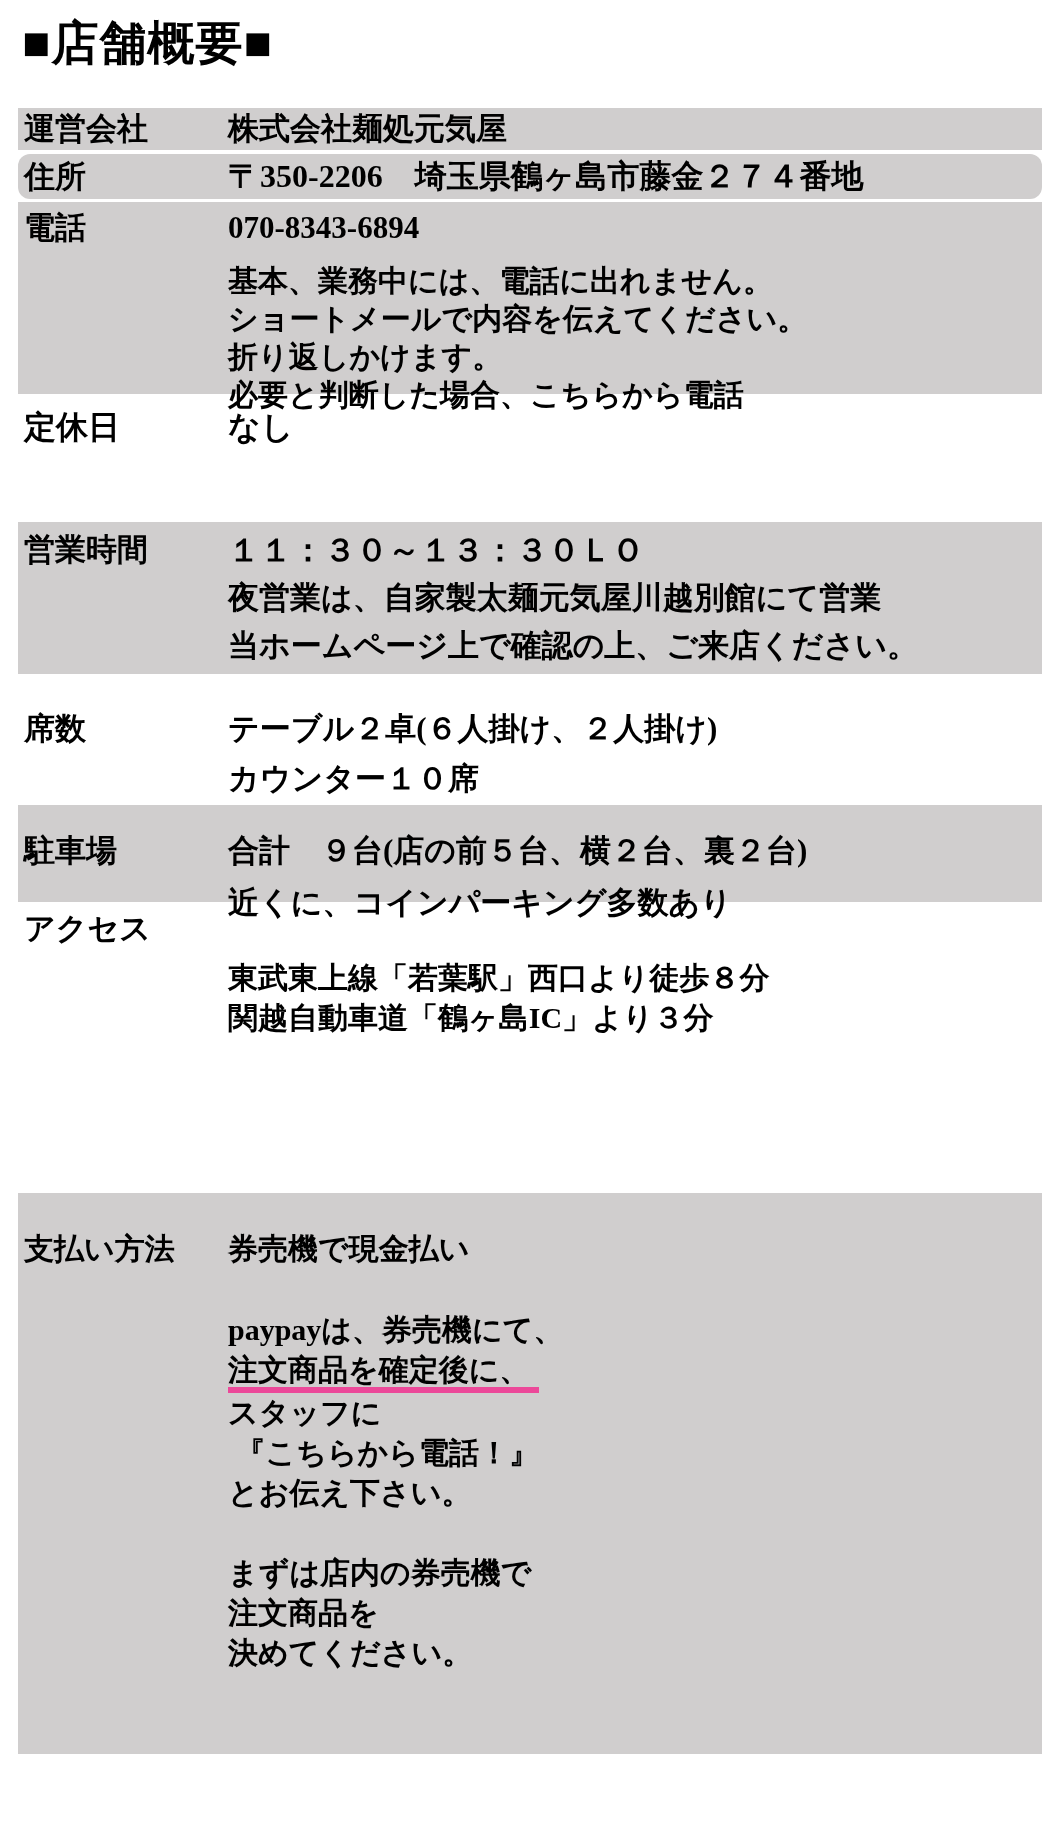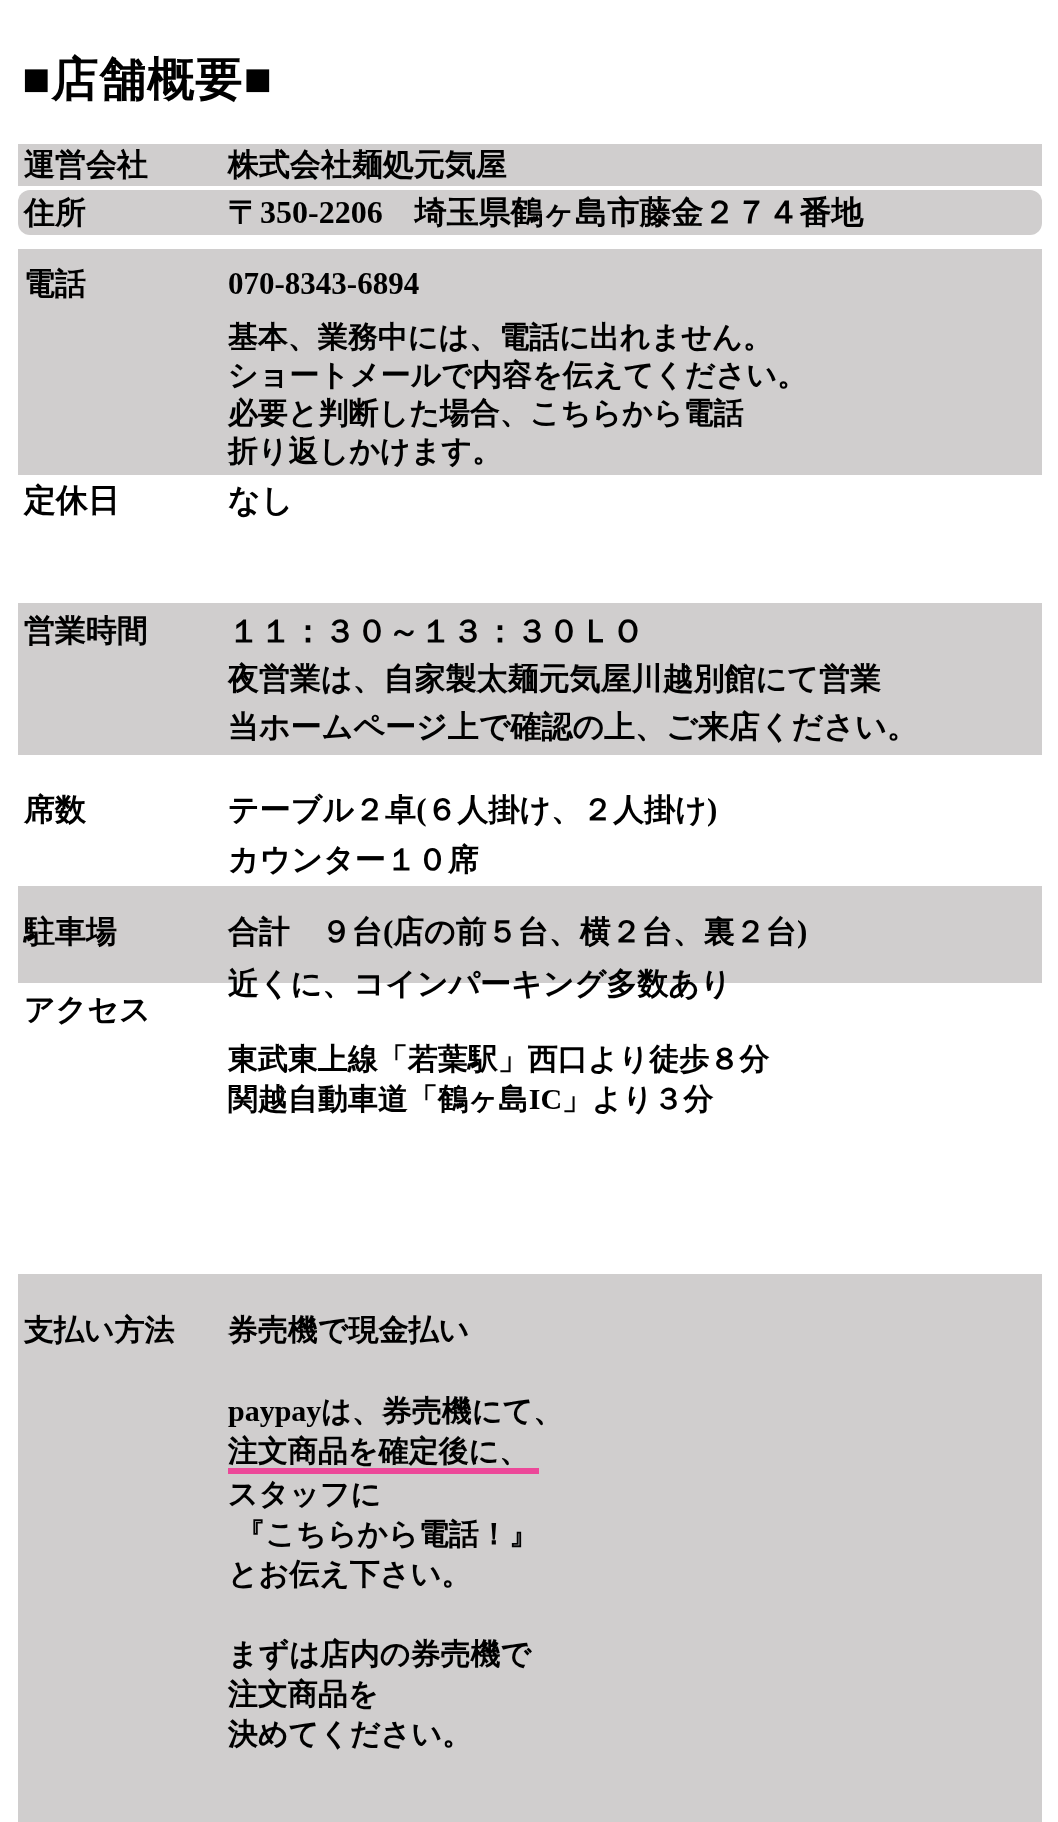--- a/index.html
+++ b/index.html
@@ -3,45 +3,45 @@
 <meta charset="utf-8">
 <style>
   * { margin:0; padding:0; box-sizing:border-box; }
   html,body { background:#ffffff; }
   body {
     width:1058px; height:1822px;
     font-family:"Liberation Serif","DejaVu Serif",serif;
     font-weight:bold; color:#000000;
     overflow:hidden;
   }
-  .header { height:108px; padding-top:12px;margin-top:36px; }
+  .header { height:108px; padding-top:12px; }
   .title { font-size:47px; margin-left:22px; letter-spacing:1px; white-space:pre; }
 
   .table { width:1024px; margin-left:18px; }
   .gray { background:#d0cece; }
 
   .row { display:flex; align-items:flex-end; }
   .lbl { width:210px; padding-left:6px; flex:none; font-size:31px; white-space:pre; }
   .val { font-size:31px; white-space:pre; }
   .indent { padding-left:210px; }
   .line { white-space:pre; }
 
   .row-company { height:42px; }
   .row-company .lbl, .row-company .val { line-height:42px; }
 
   .row-address { height:45px; margin-top:4px;border-radius:12px; }
   .row-address .lbl, .row-address .val { line-height:45px; }
   .row-address .val { font-size:32px; }
 
-  .block-phone { height:226px; margin-top:14px; padding-top:11px; }
+  .block-phone { height:192px; margin-top:3px; padding-top:2px; }
   .block-phone .phone-row .lbl, .block-phone .phone-row .val { line-height:48px; }
   .phone-note { margin-top:10px; }
   .phone-note .line { font-size:30px; line-height:38px; }
 
-  .sec-holiday { height:128px; padding-top:0; }
+  .sec-holiday { height:128px; padding-top:8px; }
   .sec-holiday .lbl, .sec-holiday .val { line-height:50px; font-size:32px; }
   .holiday-note { margin-top:4px; font-size:19px; line-height:26px; white-space:pre; }
 
   .block-hours { height:152px; padding-top:4px; }
   .block-hours .lbl, .block-hours .val { line-height:48px; }
   .block-hours .val { font-size:32px; }
   .block-hours .line { font-size:31px; line-height:48px; }
 
   .sec-seats { height:103px; margin-top:28px; padding-top:2px; }
   .sec-seats .lbl, .sec-seats .val { line-height:50px; }
@@ -82,22 +82,22 @@
   </div>
 
   <div class="gray block-phone">
     <div class="row phone-row">
       <div class="lbl">電話</div>
       <div class="val">070-8343-6894</div>
     </div>
     <div class="phone-note indent">
       <div class="line">基本、業務中には、電話に出れません。</div>
       <div class="line">ショートメールで内容を伝えてください。</div>
+      <div class="line">折り返しかけます。</div>
       <div class="line">必要と判断した場合、こちらから電話</div>
-      <div class="line">折り返しかけます。</div>
     </div>
   </div>
 
   <div class="sec-holiday">
     <div class="row">
       <div class="lbl">定休日</div>
       <div class="val">なし</div>
     </div>
   </div>
 

